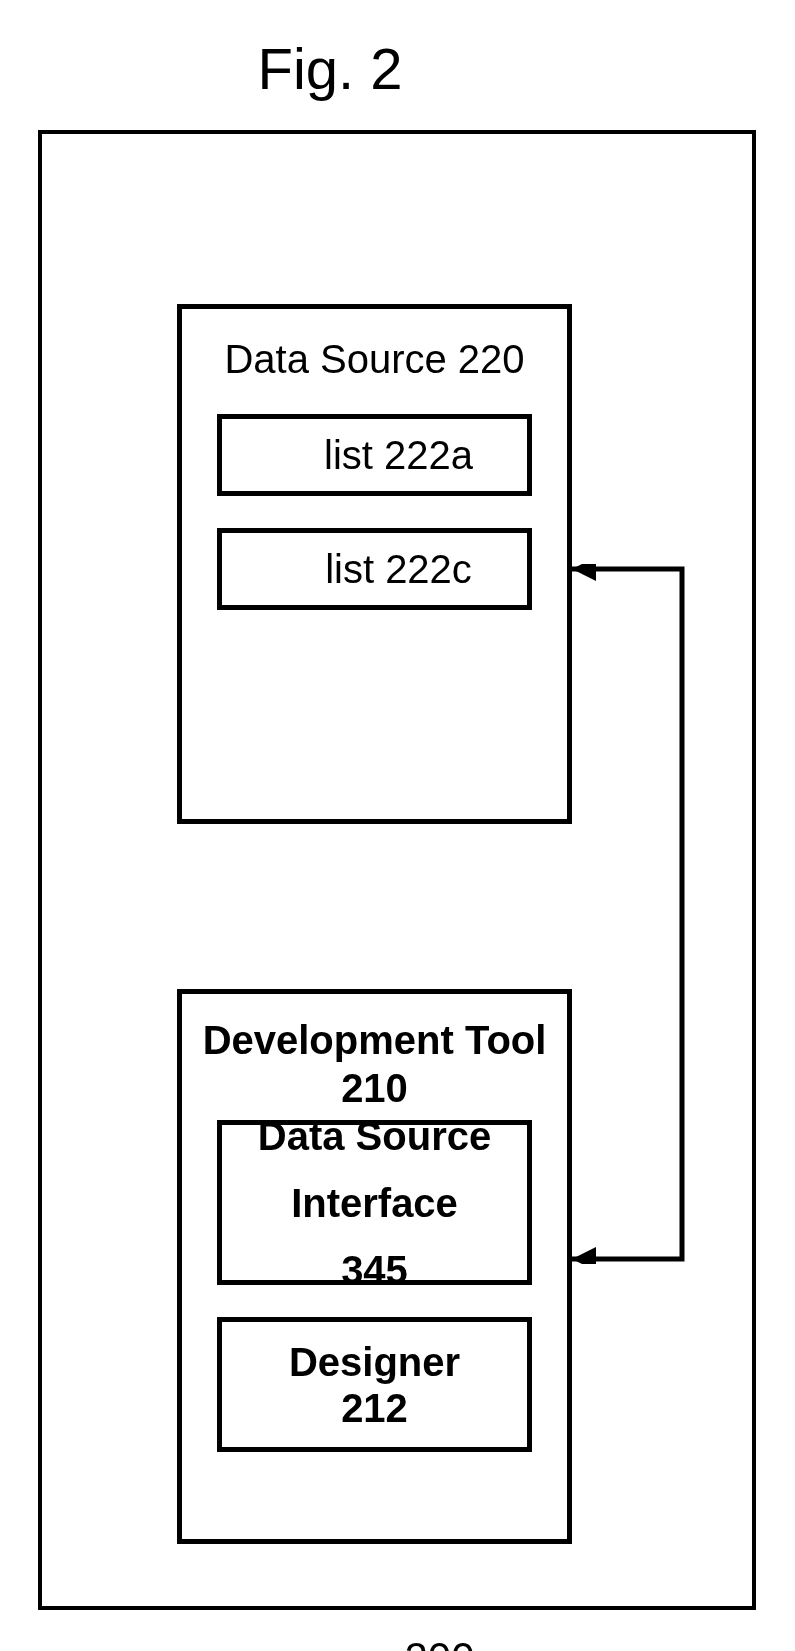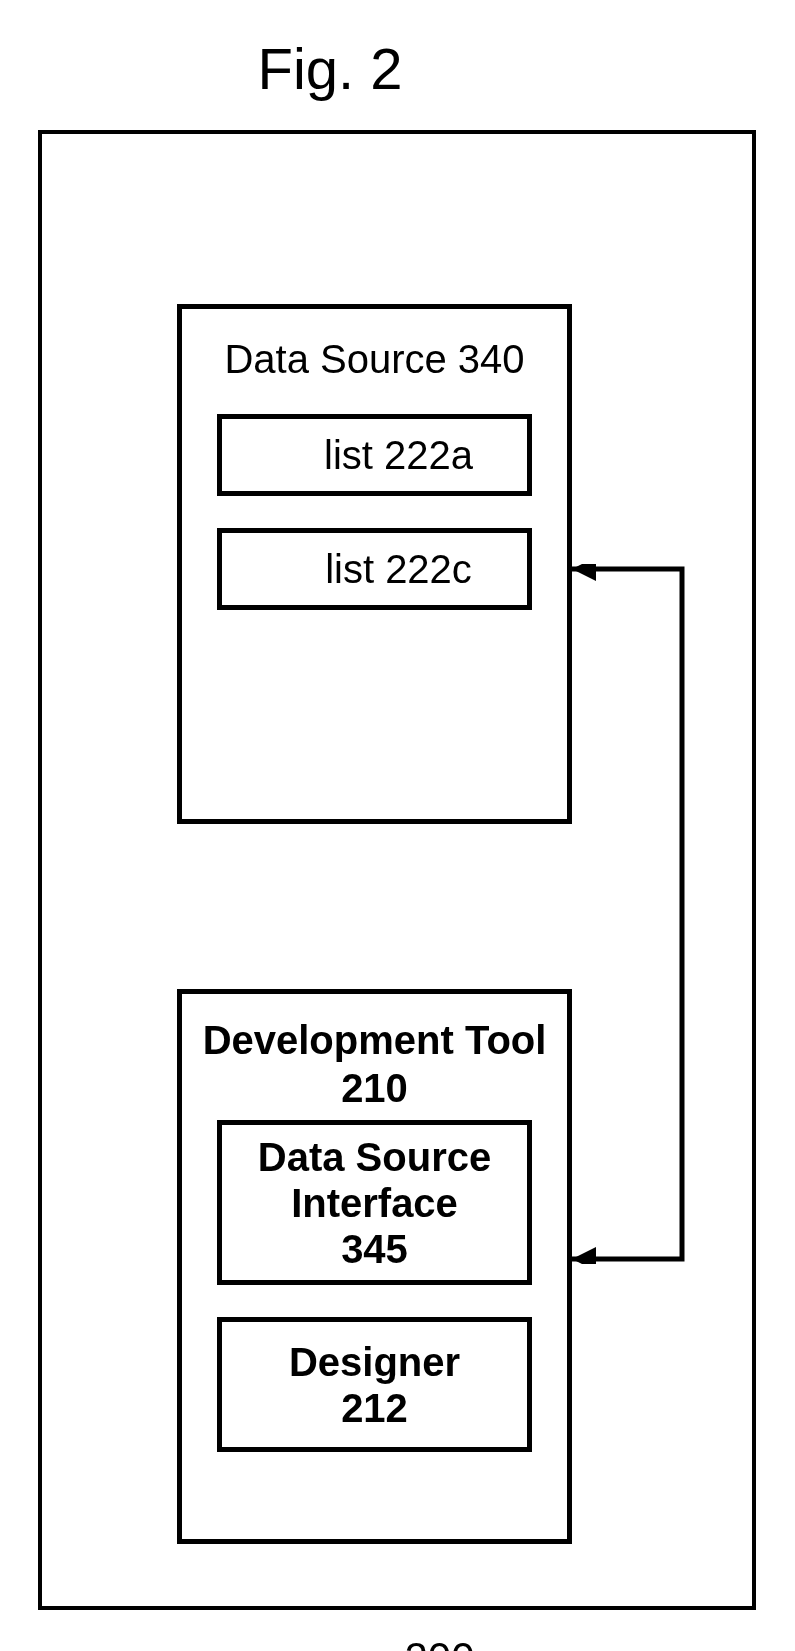--- a/index.html
+++ b/index.html
@@ -74,20 +74,21 @@
     margin: 8px auto 0 auto;
     width: 315px;
     height: 165px;
     border: 5px solid #000;
     display: flex;
     flex-direction: column;
     align-items: center;
     justify-content: center;
     font-size: 40px;
     line-height: 1.15;
+    gap: 21px;
   }
   .designer-box {
     margin: 32px auto 0 auto;
     width: 315px;
     height: 135px;
     border: 5px solid #000;
     display: flex;
     flex-direction: column;
     align-items: center;
     justify-content: center;
@@ -122,21 +123,21 @@
 
   <svg class="connector" viewBox="0 0 140 700">
     <path d="M 0 5 L 110 5 L 110 695 L 0 695" fill="none" stroke="#000" stroke-width="5"></path>
 
     <polygon points="0,5 24,-7 24,17" fill="#000"></polygon>
 
     <polygon points="0,695 24,683 24,707" fill="#000"></polygon>
   </svg>
 
   <div class="data-source-box">
-    <div class="data-source-title">Data Source 340</div>
+    <div class="data-source-title">Data Source 220</div>
     <div class="list-item">list 222a</div>
     <div class="list-item">list 222c</div>
   </div>
 
   <div class="dev-tool-box">
     <div class="dev-tool-title">
       <span>Development Tool</span><br>
       <span>210</span>
     </div>
     <div class="interface-box">

